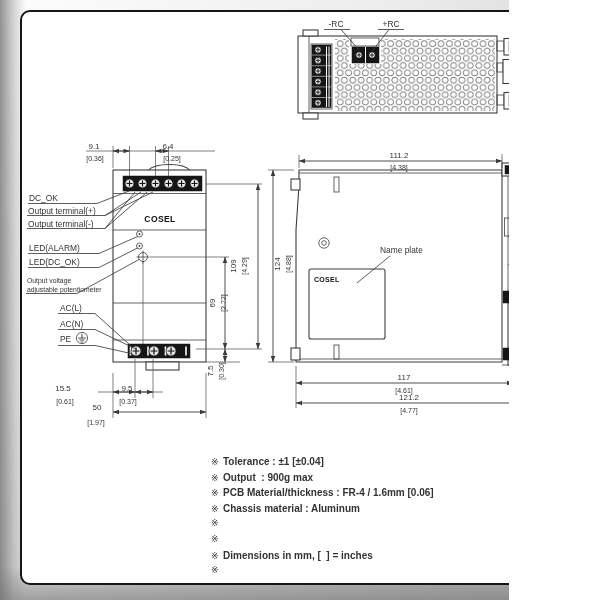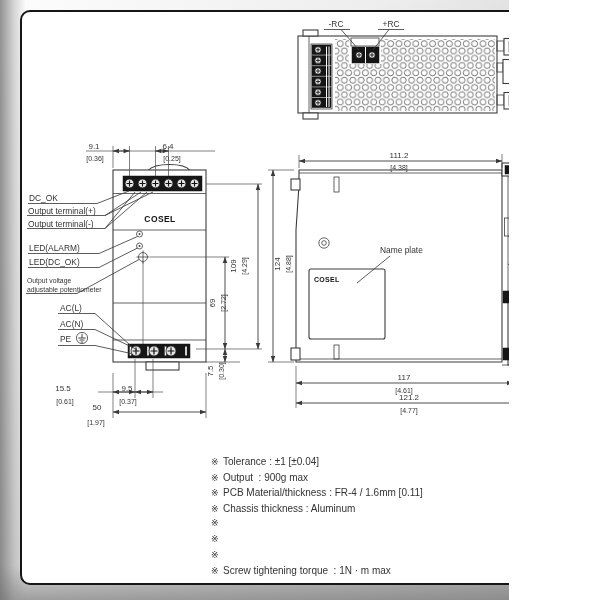--- a/index.html
+++ b/index.html
@@ -27,21 +27,21 @@
   .blk{fill:#161616;stroke:#161616;stroke-width:0.5;}
   .dmm{font-size:8px;}
   .din{font-size:7px;}
   .lbl{font-size:8.4px;}
   .lbs{font-size:6.8px;}
   .brand{font-size:8.5px;font-weight:bold;letter-spacing:.4px;fill:#111;}
   .brand2{font-size:7px;font-weight:bold;letter-spacing:.3px;fill:#111;}
   .notes{position:absolute;left:211px;top:456px;color:#333;}
   .note-line{display:flex;align-items:baseline;height:15.6px;font-size:10px;}
   .note-line .mk{width:12px;flex:0 0 12px;font-size:9px;}
-  .note-line .tx{white-space:pre;}
+  .note-line .tx{white-space:pre;font-weight:bold;}
 </style>
 </head>
 <body>
 
 <div class="stage">
   <div class="page"></div>
 
   <svg width="600" height="600" viewBox="0 0 600 600" style="position:absolute;left:0;top:0;">
     <defs>
       <marker id="arr" viewBox="0 0 10 8" refX="8.6" refY="4" markerWidth="7.5" markerHeight="6" orient="auto-start-reverse" markerUnits="userSpaceOnUse">
@@ -295,33 +295,33 @@
     <div class="note-line">
       <span class="mk">※</span>
       <span class="tx">Tolerance : ±1 [±0.04]</span>
     </div>
     <div class="note-line">
       <span class="mk">※</span>
       <span class="tx">Output  : 900g max</span>
     </div>
     <div class="note-line">
       <span class="mk">※</span>
-      <span class="tx">PCB Material/thickness : FR-4 / 1.6mm [0.11]</span>
-    </div>
-    <div class="note-line">
-      <span class="mk">※</span>
-      <span class="tx">Chassis thickness : Aluminum</span>
-    </div>
-    <div class="note-line">
-      <span class="mk">※</span>
-    </div>
-    <div class="note-line">
-      <span class="mk">※</span>
-    </div>
-    <div class="note-line">
-      <span class="mk">※</span>
-    </div>
-    <div class="note-line">
-      <span class="mk">※</span>
-      <span class="tx">Screw tightening torque  : 1N · m max</span>
+      <span class="tx">PCB Material/thickness : FR-4 / 1.6mm [0.06]</span>
+    </div>
+    <div class="note-line">
+      <span class="mk">※</span>
+      <span class="tx">Chassis material : Aluminum</span>
+    </div>
+    <div class="note-line">
+      <span class="mk">※</span>
+    </div>
+    <div class="note-line">
+      <span class="mk">※</span>
+    </div>
+    <div class="note-line">
+      <span class="mk">※</span>
+      <span class="tx">Dimensions in mm, [  ] = inches</span>
+    </div>
+    <div class="note-line">
+      <span class="mk">※</span>
     </div>
   </div>
 </div>
 
 </body></html>

